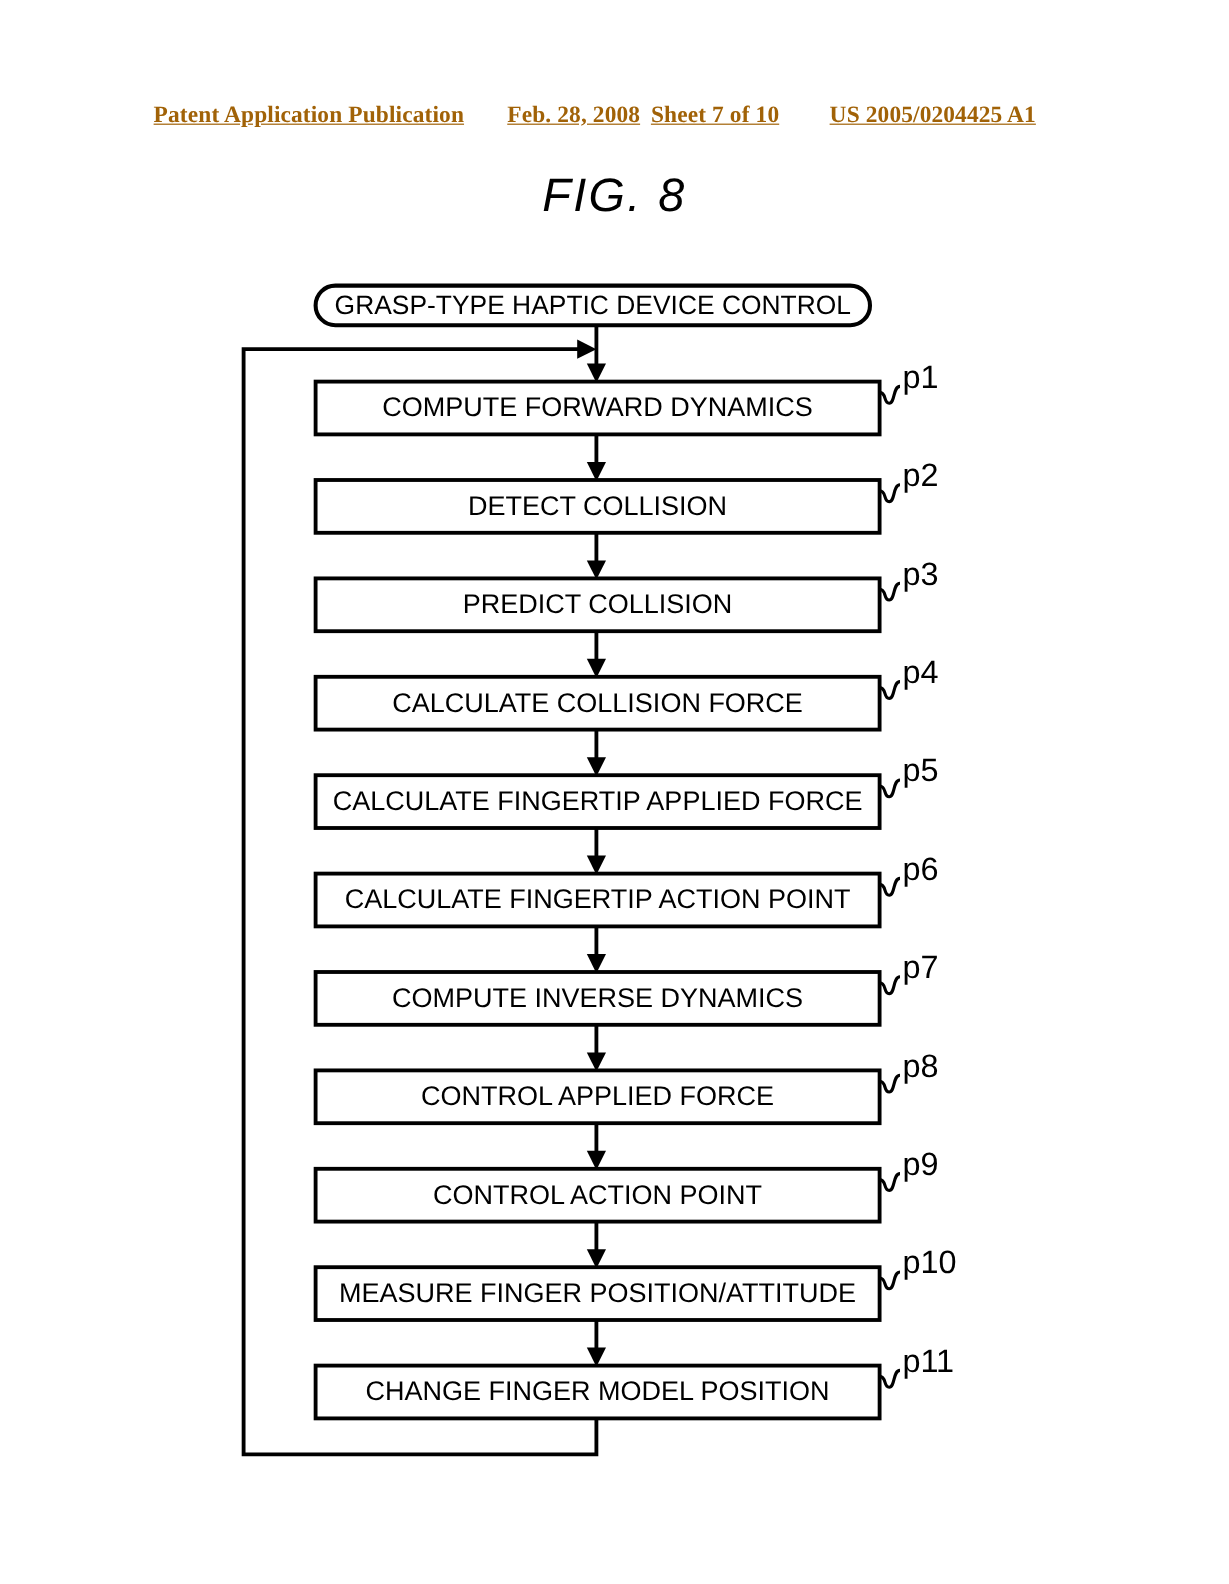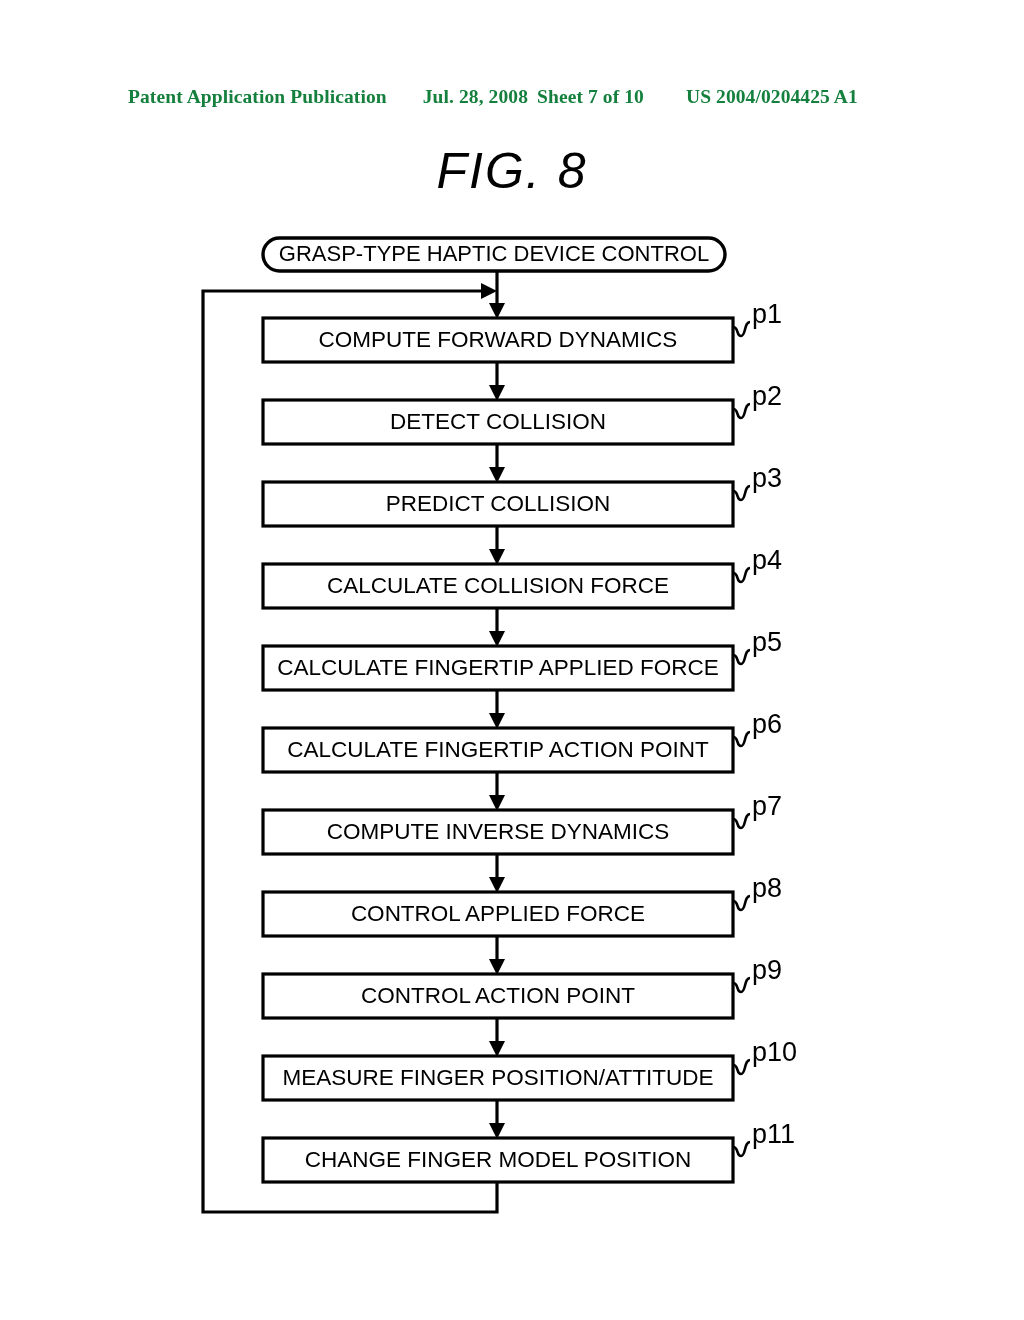--- a/index.html
+++ b/index.html
@@ -24,38 +24,39 @@
     left: 128px;
     width: 768px;
     height: 26px;
     display: flex;
     align-items: baseline;
     font-family: "Liberation Serif", serif;
     font-weight: bold;
     font-size: 19.5px;
     letter-spacing: 0.1px;
     white-space: nowrap;
-    color: #15803d;
+    color: #a16207;
+    text-decoration: underline;
   }
   .hdr-pub      { margin-right: 36px; }
   .hdr-date     { margin-right: 9px; }
   .hdr-sheet    { margin-right: 42px; text-align: right; }
   .hdr-patentno { }
 
   
   .fig-title {
     position: absolute;
     top: 142px;
     left: 0;
     width: 1024px;
     text-align: center;
     font-family: "Liberation Sans", sans-serif;
     font-style: italic;
     font-weight: normal;
-    font-size: 50px;
+    font-size: 39px;
     letter-spacing: 2px;
     color: #000;
   }
 
   
   .flowchart {
     position: absolute;
     top: 0;
     left: 0;
     width: 1024px;
@@ -103,23 +104,23 @@
     text-anchor: start;
     dominant-baseline: middle;
   }
   .arrow-head { fill: #000000; }
 </style>
 </head>
 <body>
 
 <div class="page-header">
   <span class="hdr-pub">Patent Application Publication</span>
-  <span class="hdr-date">Jul. 28, 2008</span>
+  <span class="hdr-date">Feb. 28, 2008</span>
   <span class="hdr-sheet">Sheet 7 of 10</span>
-  <span class="hdr-patentno">US 2004/0204425 A1</span>
+  <span class="hdr-patentno">US 2005/0204425 A1</span>
 </div>
 
 <div class="fig-title">FIG.  8</div>
 
 <svg class="flowchart" viewBox="0 0 1024 1320">
 
   <g>
     <rect class="node-term" x="263" y="238" width="462" height="33" rx="16.5" ry="16.5"></rect>
     <text class="node-label-term" x="494" y="255.5">GRASP-TYPE HAPTIC DEVICE CONTROL</text>
   </g>

